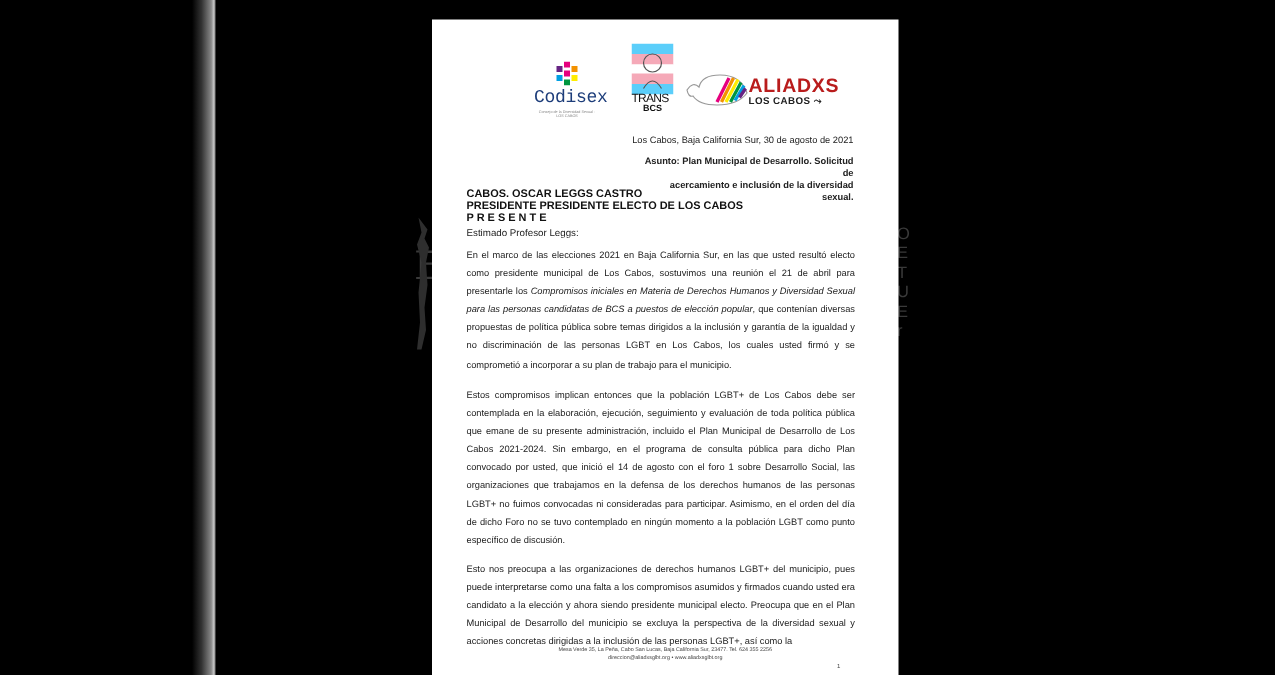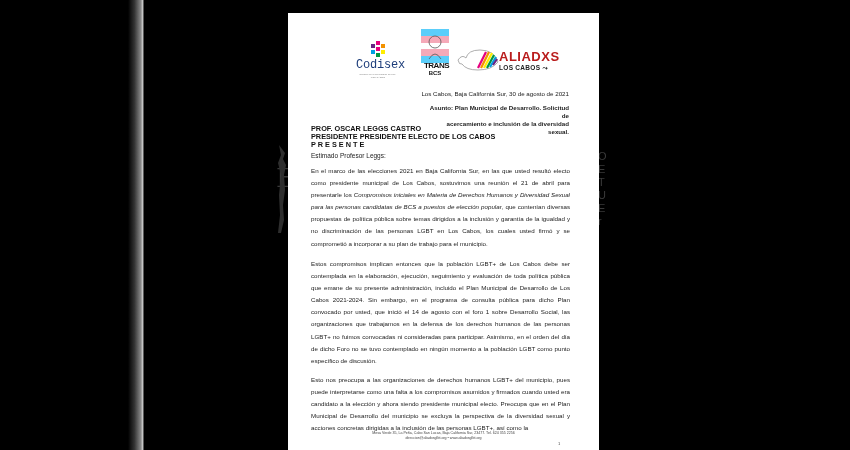--- a/index.html
+++ b/index.html
@@ -34,22 +34,22 @@
       position: absolute; left: 0; top: 17px; width: 44px; text-align: center;
       font-size: 12px; color: #1d3d7a; font-weight: normal; letter-spacing: -0.2px; font-family: Liberation Mono, monospace;
     }
     .codisex-sub {
       position: absolute; left: 2px; top: 32px; width: 40px; text-align: center;
       font-size: 2.5px; color: #888; line-height: 3px;
     }
     .logo-trans { position: absolute; left: 133px; top: 0; width: 28px; height: 56px; }
     .trans-flag { position: absolute; left: 0; top: 0; width: 28px; height: 34px; }
     .trans-label {
-      position: absolute; left: 0; top: 33px; width: 28px; text-align: right;
-      font-size: 8px; font-weight: bold; color: #111; line-height: 8px; letter-spacing: -0.5px;
+      position: absolute; left: 0; top: 33px; width: 28px; text-align: left;
+      font-size: 8px; font-weight: normal; color: #111; line-height: 8px; letter-spacing: -0.5px;
     }
     .trans-sub {
       position: absolute; left: 0; top: 41px; width: 28px; text-align: center;
       font-size: 6px; font-weight: bold; color: #111; line-height: 7px;
     }
     .logo-aliadxs { position: absolute; left: 168px; top: 17px; width: 140px; height: 30px; }
     .aliadxs-whale { position: absolute; left: 0; top: 0; width: 44px; height: 26px; }
     .aliadxs-name {
       position: absolute; left: 43px; top: 3px; font-size: 13px; font-weight: bold; color: #b91c1c; letter-spacing: 0.5px;
     }
@@ -149,21 +149,21 @@
   </div>
 
   <div class="date-line">Los Cabos, Baja California Sur, 30 de agosto de 2021</div>
 
   <div class="asunto">
     <div>Asunto: Plan Municipal de Desarrollo. Solicitud de</div>
     <div>acercamiento e inclusión de la diversidad sexual.</div>
   </div>
 
   <div class="recipient">
-    <div>PROF. OSCAR LEGGS CASTRO</div>
+    <div>CABOS. OSCAR LEGGS CASTRO</div>
     <div>PRESIDENTE PRESIDENTE ELECTO DE LOS CABOS</div>
     <div>P R E S E N T E</div>
   </div>
 
   <div class="salutation">Estimado Profesor Leggs:</div>
 
   <div class="para p1">
     <span>En el marco de las elecciones 2021 en Baja California Sur, en las que usted resultó electo como presidente municipal de Los Cabos, sostuvimos una reunión el 21 de abril para presentarle los </span><i>Compromisos iniciales en Materia de Derechos Humanos y Diversidad Sexual para las personas candidatas de BCS a puestos de elección popular</i><span>, que contenían diversas propuestas de política pública sobre temas dirigidos a la inclusión y garantía de la igualdad y no discriminación de las personas LGBT en Los Cabos, los cuales usted firmó y se comprometió a incorporar a su plan de trabajo para el municipio.</span>
   </div>
 

